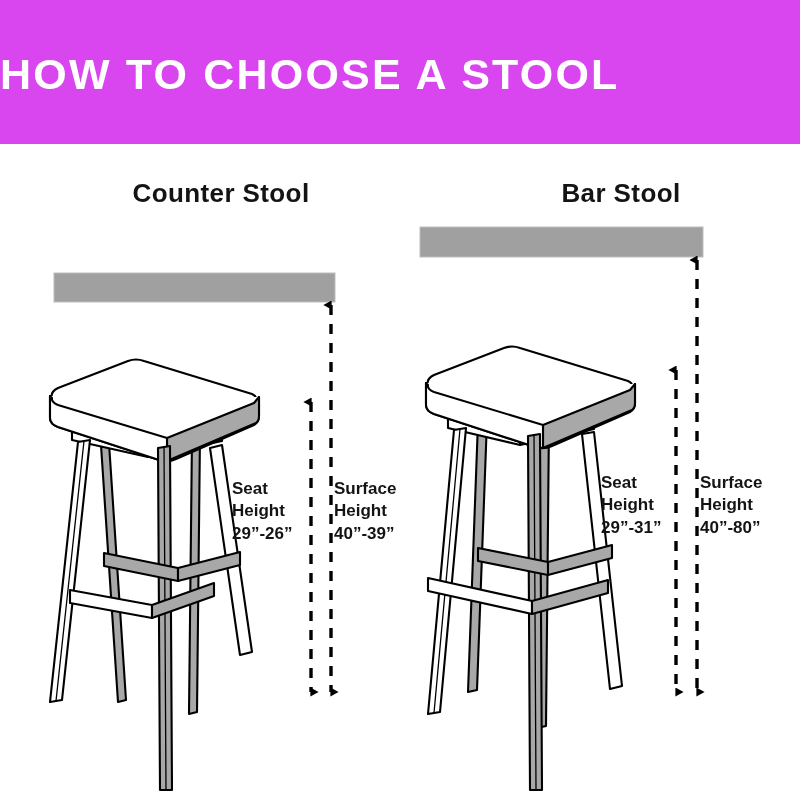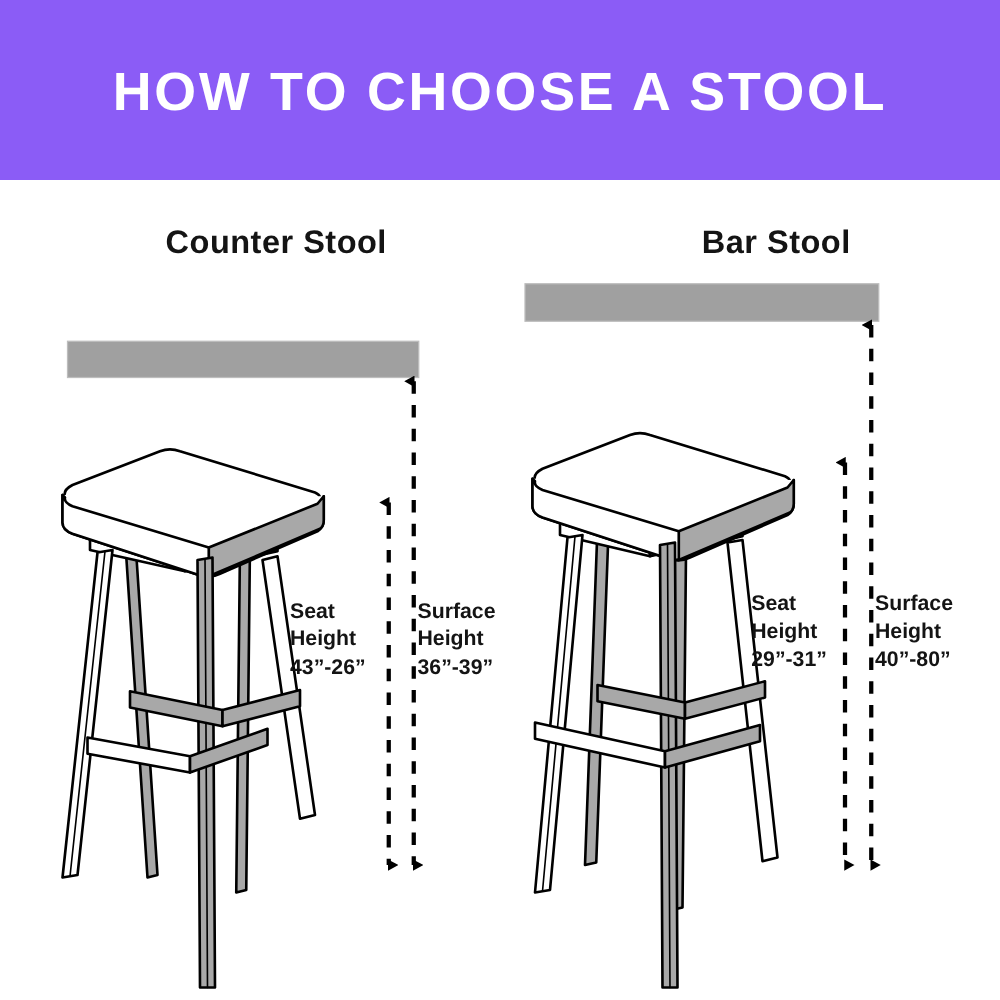--- a/index.html
+++ b/index.html
@@ -23,24 +23,24 @@
     background: #ffffff;
   }
 
   
   .header-banner {
     position: absolute;
     left: 0;
     top: 0;
     width: 800px;
     height: 144px;
-    background: #8b5cf6;
+    background: #d946ef;
     display: flex;
     align-items: center;
-    justify-content: center;
+    justify-content: flex-start;
     box-sizing: border-box;
   }
   .header-title {
     color: #ffffff;
     font-family: "Liberation Sans", sans-serif;
     font-size: 43px;
     font-weight: bold;
     letter-spacing: 2.2px;
     text-transform: uppercase;
     white-space: nowrap;
@@ -230,27 +230,27 @@
       <line x1="676" y1="370" x2="676" y2="692" stroke="#000000" stroke-width="3.4" stroke-dasharray="10 9" marker-start="url(#arrowUp)" marker-end="url(#arrowDown)"></line>
     </g>
     <g>
       <line x1="697" y1="260" x2="697" y2="692" stroke="#000000" stroke-width="3.4" stroke-dasharray="10 9" marker-start="url(#arrowUp)" marker-end="url(#arrowDown)"></line>
     </g>
   </svg>
 
   <div class="measure-label" id="label-counter-seat">
     <span>Seat</span>
     <span>Height</span>
-    <span>43”-26”</span>
+    <span>29”-26”</span>
   </div>
 
   <div class="measure-label" id="label-counter-surface">
     <span>Surface</span>
     <span>Height</span>
-    <span>36”-39”</span>
+    <span>40”-39”</span>
   </div>
 
   <div class="measure-label" id="label-bar-seat">
     <span>Seat</span>
     <span>Height</span>
     <span>29”-31”</span>
   </div>
 
   <div class="measure-label" id="label-bar-surface">
     <span>Surface</span>

